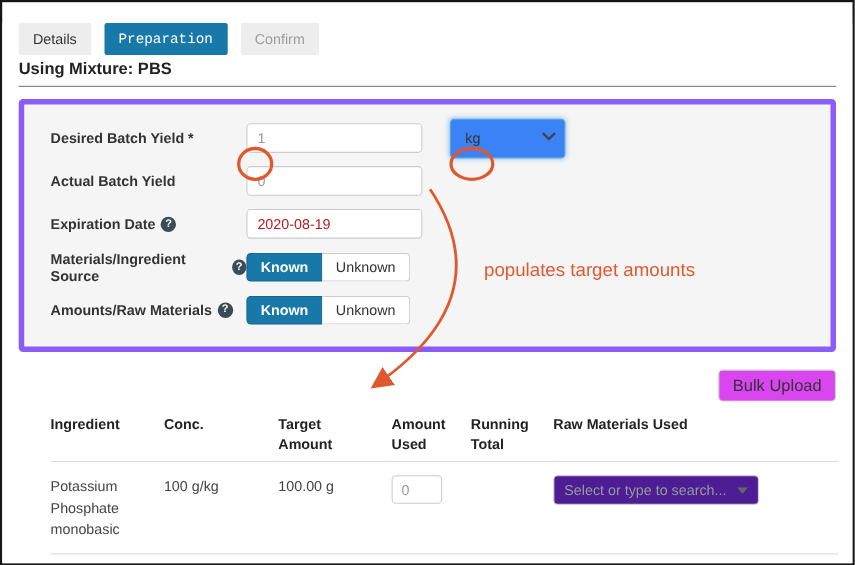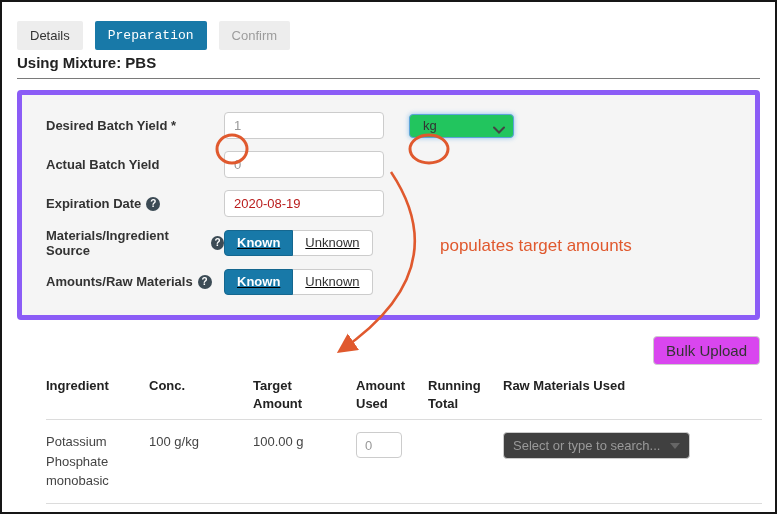--- a/index.html
+++ b/index.html
@@ -47,27 +47,27 @@
   }
   .text-input {
     width:160px; height:27px; border:1px solid #ccc; border-radius:4px;
     padding:0 9px; font-size:13px; background:#fff; font-family:inherit;
   }
   .gray-val { color:#999; }
   .dark-val { color:#b91c1c; }
   .select-wrap { position:relative; margin-left:25px; }
   .unit-select {
     appearance:none; -webkit-appearance:none; -moz-appearance:none;
-    width:105px; height:24px; border:1px solid #5da3d8; border-radius:4px;
+    width:105px; height:36px; border:1px solid #5da3d8; border-radius:4px;
     box-shadow:0 0 5px rgba(102,175,233,.75);
-    padding:0 26px 0 13px; font-size:13px; color:#333; background:#22c55e;
+    padding:0 26px 0 13px; font-size:13px; color:#333; background:#3b82f6;
     font-family:inherit;
   }
   .select-caret { position:absolute; right:9px; top:12px; pointer-events:none; line-height:0; }
-  .toggle { display:inline-flex;text-decoration:underline; }
+  .toggle { display:inline-flex; }
   .toggle-opt {
     height:26px; line-height:24px; padding:0 12px; font-size:13px;
     font-family:inherit; cursor:pointer;
   }
   .toggle-on {
     background:#1879a8; color:#fff; font-weight:700;
     border:1px solid #15678f; border-radius:4px 0 0 4px;
   }
   .toggle-off {
     background:#fff; color:#333;
@@ -93,21 +93,21 @@
     font-size:13px; color:#444; padding:12px 16px 12px 0;
     vertical-align:top; line-height:1.5;
   }
   tr.sep td { border-bottom:1px solid #dcdcdc; }
   .amt-input {
     width:46px; height:26px; border:1px solid #ccc; border-radius:4px;
     padding:0 8px; font-size:13px; color:#999; background:#fff; font-family:inherit;
   }
   .combo {
     width:187px; height:27px; border:1px solid #ccc; border-radius:4px;
-    background:#404040; display:flex; align-items:center; justify-content:space-between;
+    background:#4c1d95; display:flex; align-items:center; justify-content:space-between;
     padding:0 9px; cursor:pointer;text-align:center;
   }
   .combo-placeholder { color:#999; font-size:13px; white-space:nowrap; overflow:hidden; }
   .combo-caret { line-height:0; margin-left:6px; flex-shrink:0; }
 
   
   .overlay { position:absolute; left:0; top:0; width:773px; height:510px; pointer-events:none; z-index:6; }
   .annotation-text {
     position:absolute; left:438px; top:215px; font-size:17px; color:#e0592e;
     z-index:6; pointer-events:none; white-space:nowrap;

